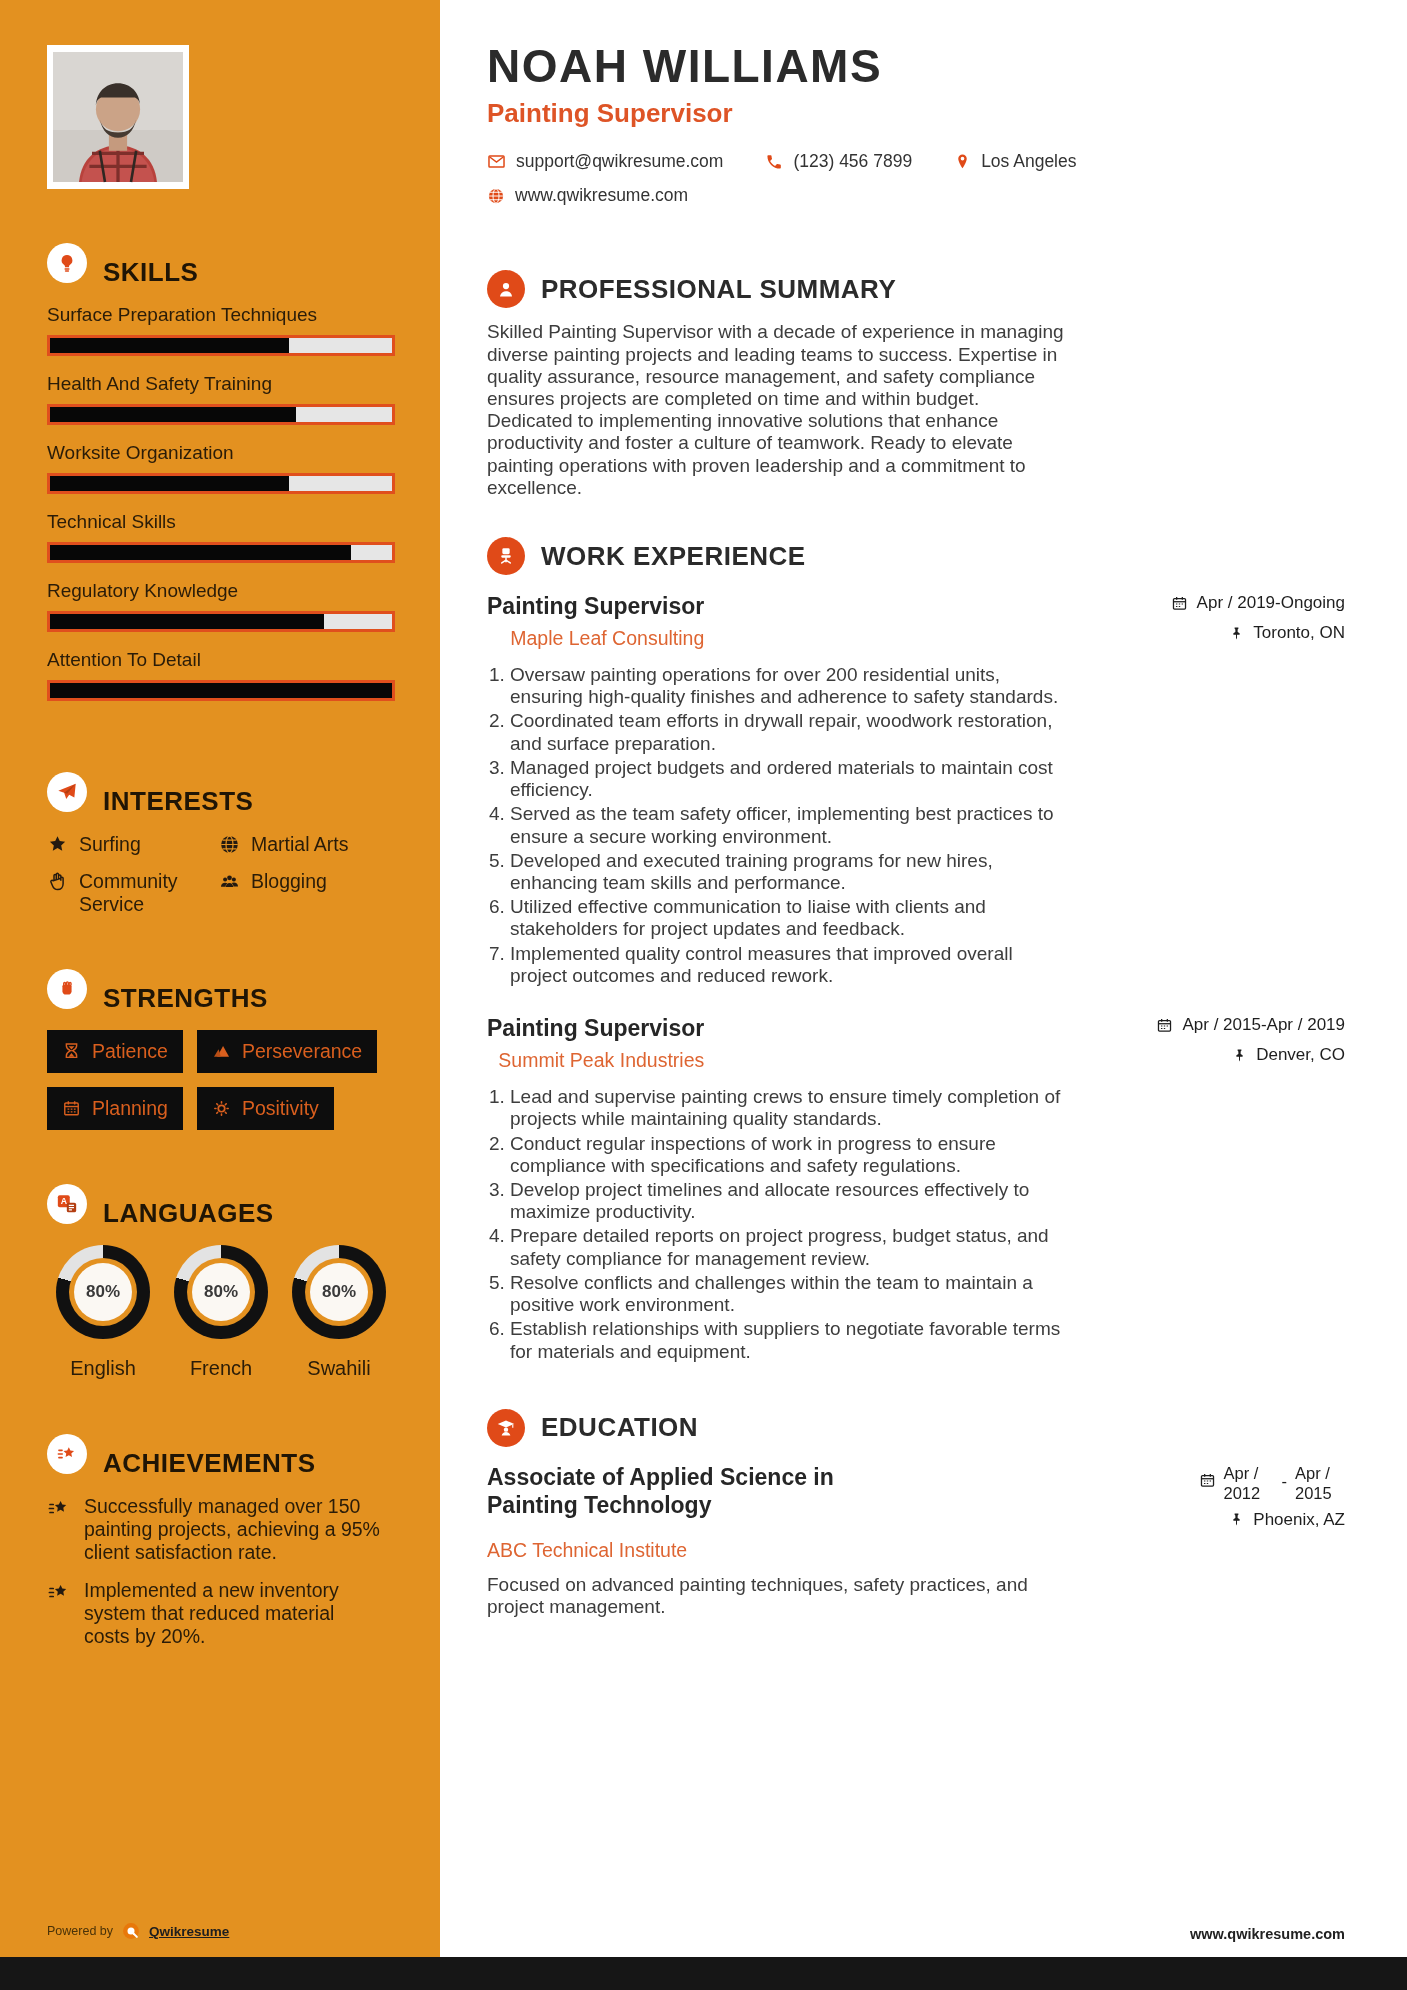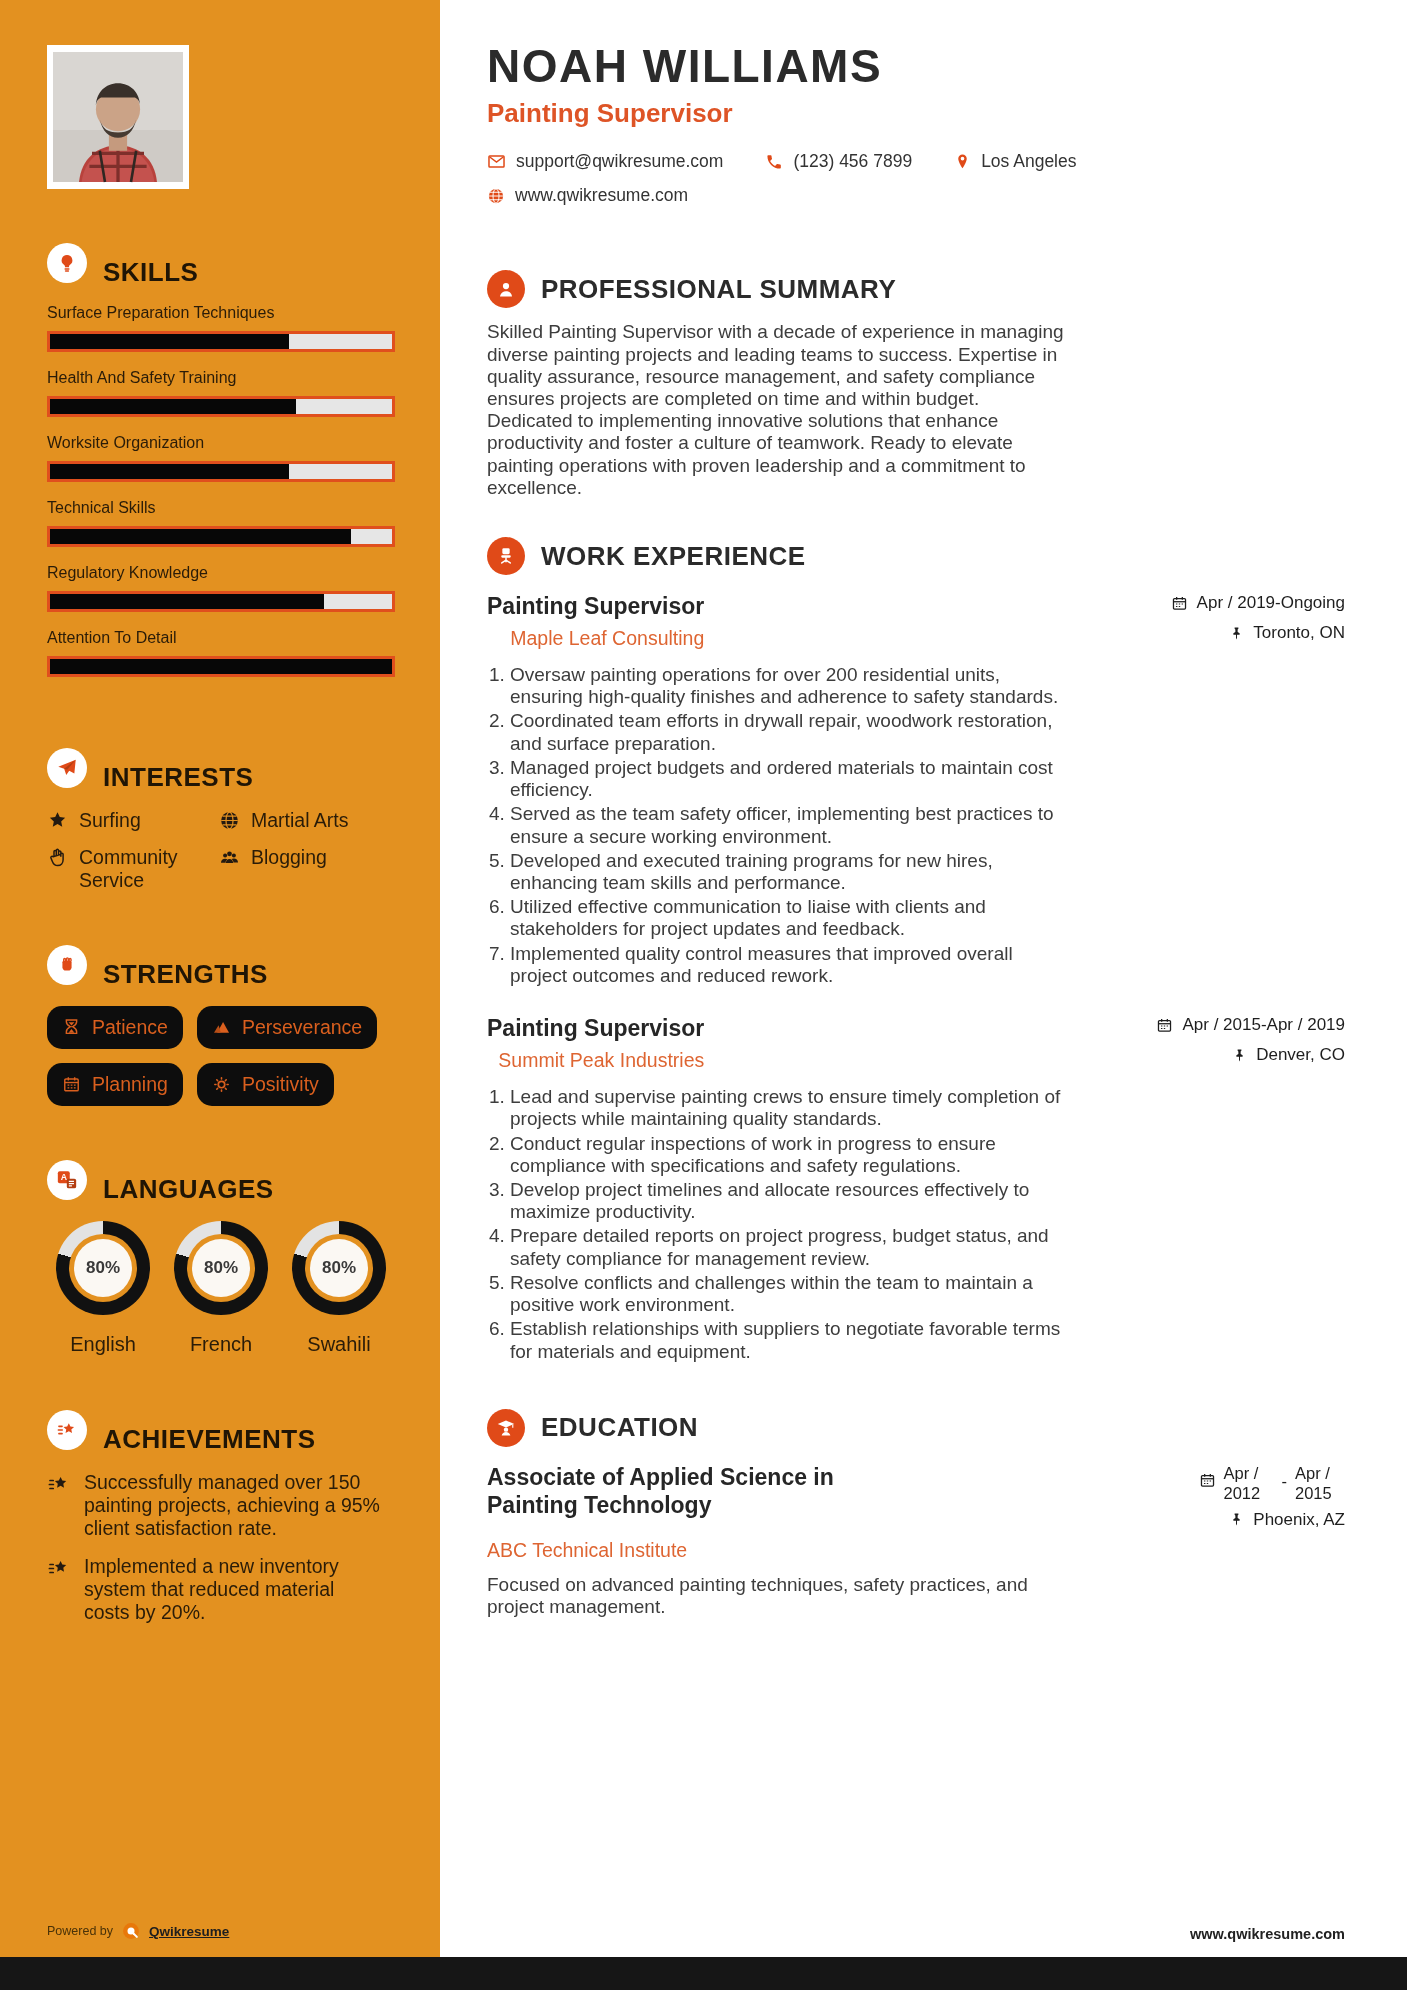--- a/index.html
+++ b/index.html
@@ -12,30 +12,30 @@
   .sidebar { width:440px; background:#E39120; padding:45px 45px 0 47px; display:flex; flex-direction:column; color:#241A10; }
   .photo-frame { width:142px; height:144px; background:#fff; padding:6px; }
   .photo-frame svg { display:block; width:100%; height:100%; }
 
   .sb-section { margin-top:48px; }
   .sb-head { display:flex; align-items:center; gap:16px; margin-bottom:16px; }
   .sb-badge { width:40px; height:40px; border-radius:50%; background:#fff; display:flex; align-items:center; justify-content:center; flex:0 0 auto; }
   .sb-title { font-size:26px; font-weight:bold; color:#201505; letter-spacing:.5px;margin-top:20px; }
 
   .skill { margin-bottom:17px; }
-  .skill-label { font-size:16px; margin-bottom:9px; color:#2A1C08; }
+  .skill-label { font-size:19px; margin-bottom:9px; color:#2A1C08; }
   .skill-bar { height:21px; background:#E6E6E6; border:3px solid #E04F1D; }
   .skill-fill { height:100%; background:#070707; }
 
   .interests-grid { display:grid; grid-template-columns:170px 1fr; row-gap:15px; column-gap:2px; }
   .interest { display:flex; gap:11px; font-size:19.5px; align-items:flex-start; line-height:1.15; color:#2A1C08; }
   .interest svg { flex:0 0 auto; margin-top:1px; }
 
   .strengths-wrap { display:flex; flex-wrap:wrap; gap:14px; }
-  .strength { background:#0D0D0D; color:#D95F1E; padding:10px 15px; display:flex; align-items:center; gap:11px; font-size:19.5px;border-radius:15px; }
+  .strength { background:#0D0D0D; color:#D95F1E; padding:10px 15px; display:flex; align-items:center; gap:11px; font-size:19.5px; }
 
   .langs { display:flex; justify-content:space-between; margin-top:6px; }
   .lang { display:flex; flex-direction:column; align-items:center; width:112px;text-align:right; }
   .ring { width:94px; height:94px; border-radius:50%; display:flex; align-items:center; justify-content:center; }
   .ring-hole { width:68px; height:68px; border-radius:50%; background:#E39120; display:flex; align-items:center; justify-content:center; }
   .ring-inner { width:58px; height:58px; border-radius:50%; background:#FBF8F3; display:flex; align-items:center; justify-content:center; font-size:17px; font-weight:bold; color:#3A3A3A; }
   .lang-label { margin-top:18px; font-size:20px; color:#2A1C08; }
 
   .ach { display:flex; gap:13px; margin-bottom:15px; font-size:19.5px; line-height:1.18; color:#2A1C08; }
   .ach svg { flex:0 0 auto; margin-top:2px; }

